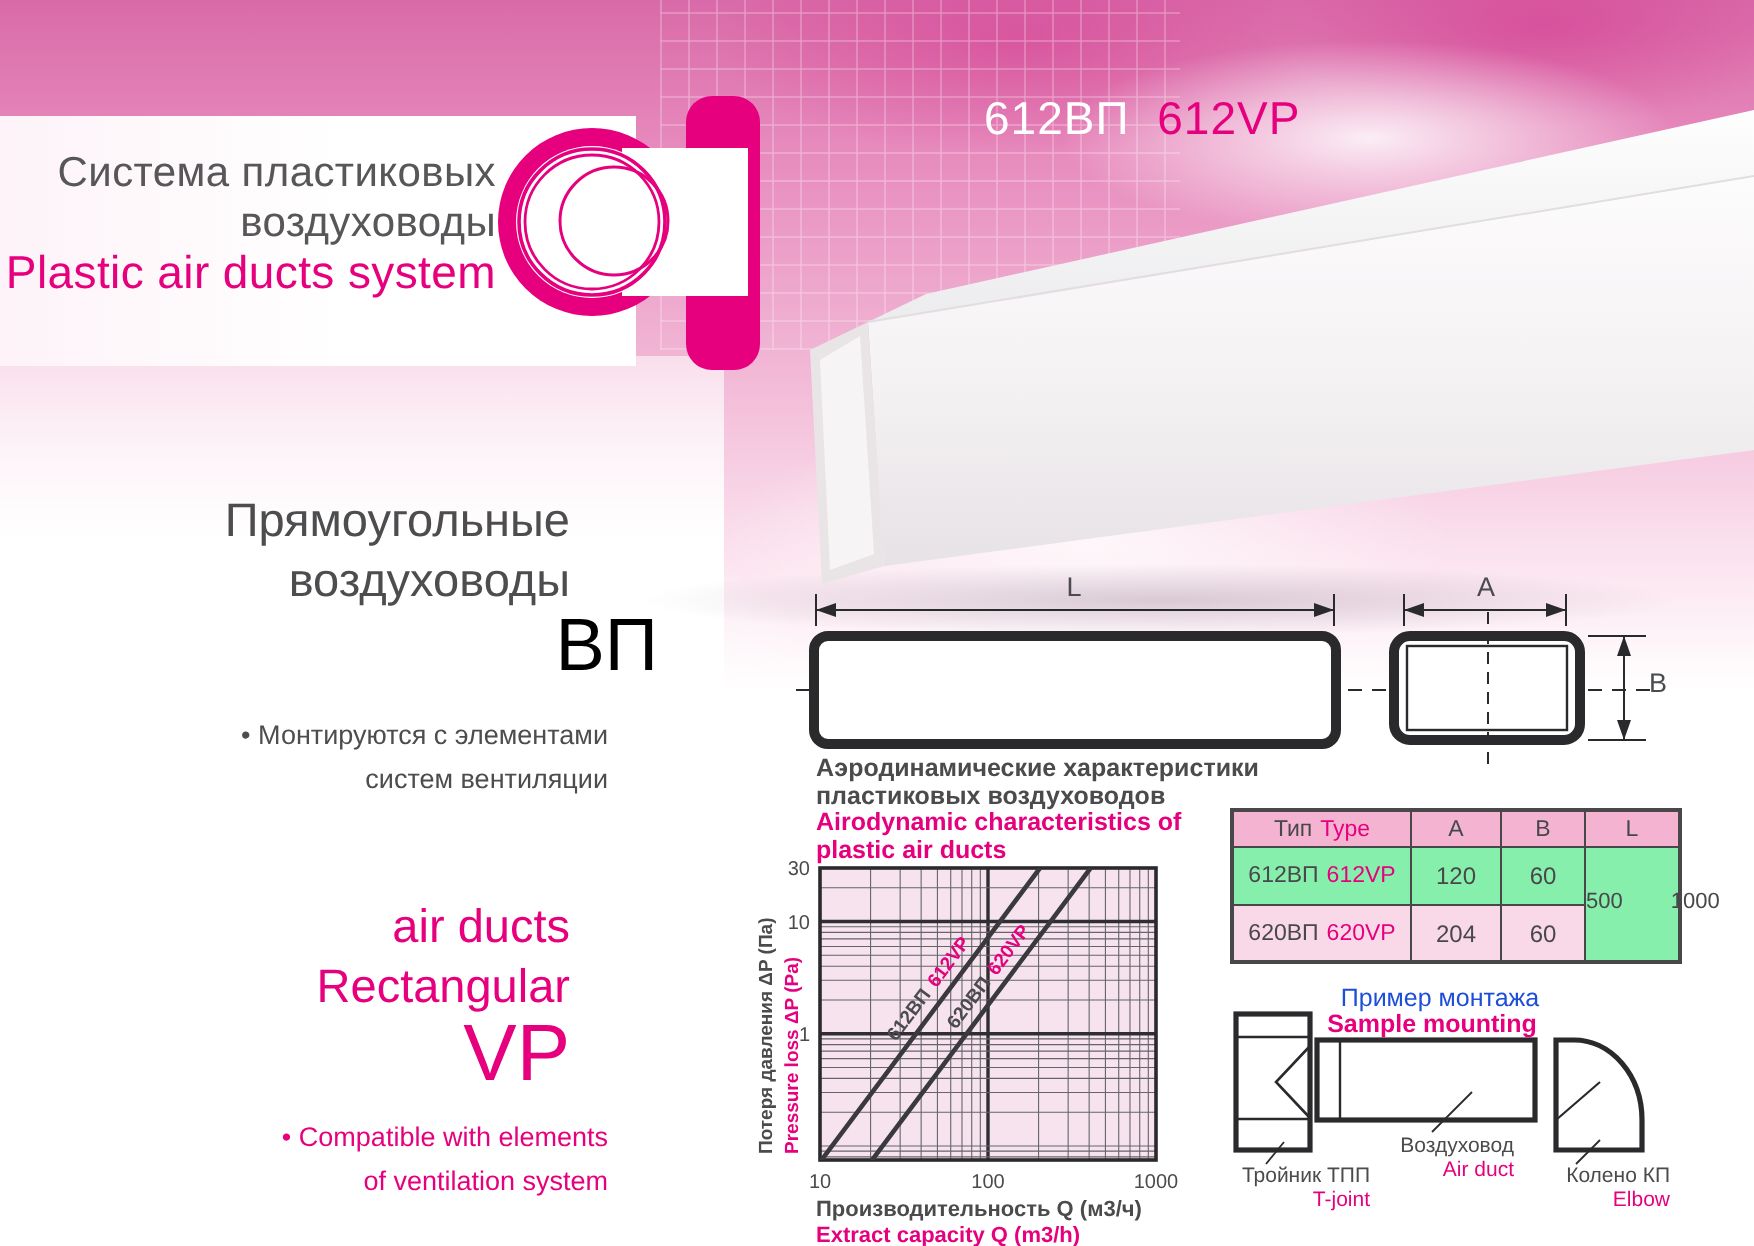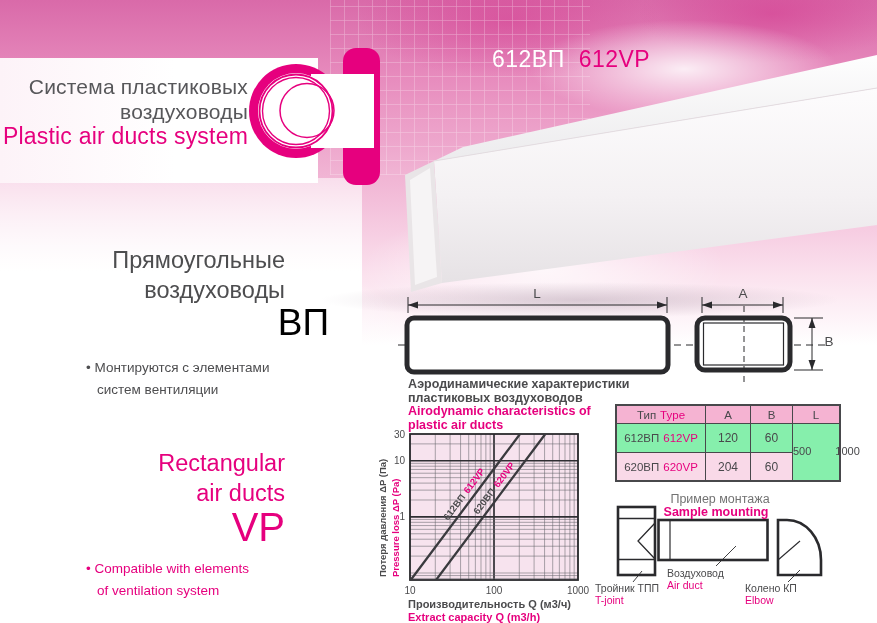--- a/index.html
+++ b/index.html
@@ -37,21 +37,21 @@
   .product-title .ru{color:#fff;}
   .product-title .en{color:var(--accent);margin-left:7px;}
 
   
   .lp-ru-head{left:0;top:245px;width:285px;text-align:right;font-size:23.5px;
     line-height:30px;color:#4d4d4f;}
   .lp-ru-code{left:0;top:302px;width:285px;text-align:right;font-size:37px;color:#000000;margin-left:44px;}
   .lp-en-head{left:0;top:448px;width:285px;text-align:right;font-size:23.5px;
     line-height:30px;color:var(--accent);}
   .lp-en-code{left:0;top:505px;width:285px;text-align:right;font-size:40px;color:var(--accent);}
-  .bullets{left:86px;top:357px;width:230px;font-size:13.5px;line-height:22px;color:#4d4d4f;}
+  .bullets{left:74px;top:357px;width:230px;font-size:13.5px;line-height:22px;color:#4d4d4f;text-align:right;}
   .bullets.en{top:558px;color:var(--accent);}
   .bullets .l2{padding-left:11px;}
 
   
   .chart-head{left:408px;top:378px;width:240px;font-size:12.5px;font-weight:bold;
     line-height:13.5px;color:#4b4b4d;}
   .chart-head .en{color:var(--accent);}
 
   .dim-label{font-size:13.5px;color:#4b4b4d;text-align:center;width:26px;}
 
@@ -64,23 +64,23 @@
   .tc.bt{border-top:1.5px solid #48484b;}
   .tc.th{background:#f5b3d2;}
   .tc .pink{color:var(--accent);margin-left:4px;}
   .tc.alt{background:#f9d9e8;}
   .tc.num{font-size:12px;}
   .lcell{grid-column:4;grid-row:2/4;display:flex;
     align-items:center;justify-content:space-between;border-left:1.5px solid #48484b;
     border-top:1.5px solid #48484b;font-size:11px;line-height:13.2px;gap:24px;}
 
   
-  .mt-title{width:170px;text-align:center;font-size:12.5px;color:#737373;}
+  .mt-title{width:170px;text-align:center;font-size:12.5px;color:#1d4ed8;}
   .mt-title.en{color:var(--accent);font-weight:bold;}
-  .mt-label{width:90px;text-align:left;font-size:10.5px;color:#4b4b4d;}
+  .mt-label{width:90px;text-align:right;font-size:10.5px;color:#4b4b4d;}
   .mt-label.en{color:var(--accent);font-weight:normal;}
 </style>
 </head>
 <body>
 
 <div id="page">
 
   <div class="abs sky"></div>
   <div class="abs sky-grid"></div>
   <div class="abs sky-left-fade"></div>
@@ -176,22 +176,22 @@
   <div class="abs lp-ru-head">
     <div>Прямоугольные</div>
     <div>воздуховоды</div>
   </div>
   <div class="abs lp-ru-code">ВП</div>
   <div class="abs bullets">
     <div><span>•</span> <span>Монтируются с элементами</span></div>
     <div class="l2">систем вентиляции</div>
   </div>
   <div class="abs lp-en-head">
+    <div>air ducts</div>
     <div>Rectangular</div>
-    <div>air ducts</div>
   </div>
   <div class="abs bullets en">
     <div><span>•</span> <span>Compatible with elements</span></div>
     <div class="l2">of ventilation system</div>
   </div>
   <div class="abs lp-en-code">VP</div>
 
   <div class="abs dim-label" style="left:524px;top:286px">L</div>
   <div class="abs dim-label" style="left:730px;top:286px">A</div>
   <div class="abs dim-label" style="left:816px;top:334px">B</div>

